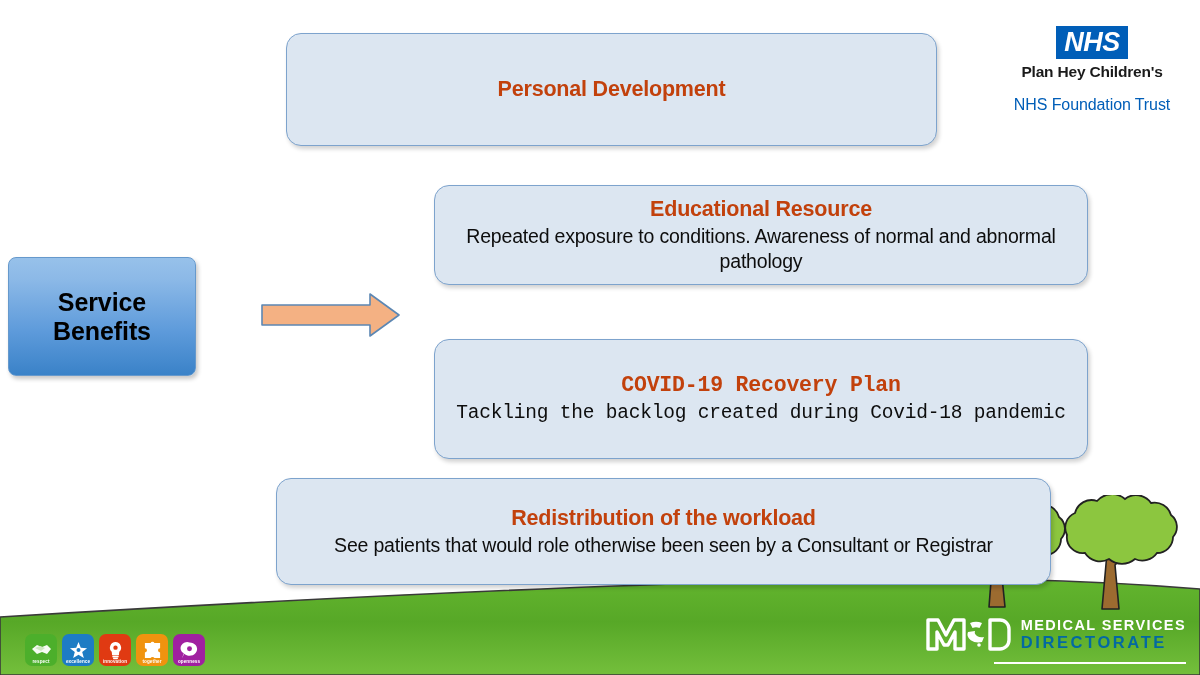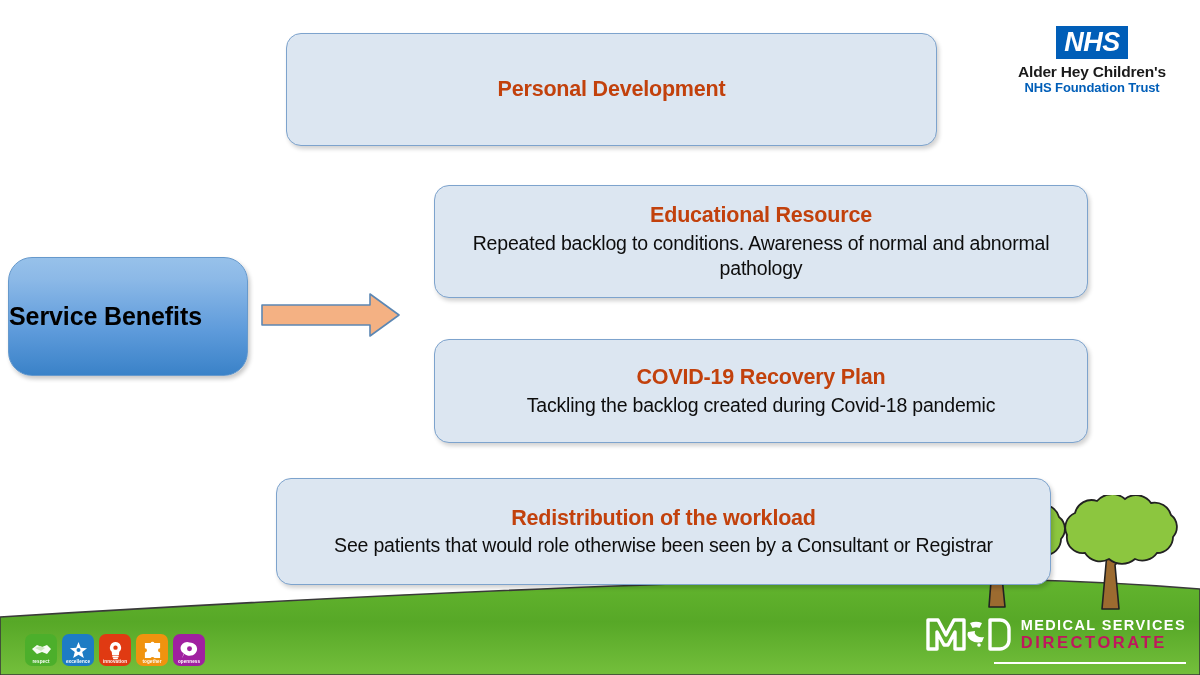--- a/index.html
+++ b/index.html
@@ -59,42 +59,42 @@
   }
   .nhs-trustname {
     margin-top: 5px;
     color: #1a1a1a;
     font-size: 15.5px;
     font-weight: bold;
     letter-spacing: -0.2px;
     white-space: nowrap;
   }
   .nhs-trustsub {
-    margin-top: 1px;
+    margin-top: 17px;
     color: #005EB8;
-    font-size: 13px;
-    font-weight: bold;
+    font-size: 16px;
+    font-weight: normal;
     letter-spacing: -0.1px;
     white-space: nowrap;
   }
 
   
   .source-box {
     position: absolute;
     left: 8px;
     top: 257px;
-    width: 240px;
+    width: 188px;
     height: 119px;
-    border-radius: 24px;
+    border-radius: 8px;
     background: linear-gradient(to bottom, #97C1EA 0%, #8CB9E7 18%, #5E9BDB 62%, #3A82C8 100%);
     border: 1px solid #6699CC;
     box-shadow: 2px 3px 4px rgba(0,0,0,0.22);
     display: flex;
     align-items: center;
-    justify-content: flex-start;
+    justify-content: flex-end;
     box-sizing: border-box;
   }
   .source-box-label {
     color: #000000;
     font-size: 25px;
     font-weight: bold;
     letter-spacing: -0.1px;
     text-align: center;
   }
 
@@ -132,22 +132,22 @@
   .benefit-desc {
     color: #0d0d0d;
     font-size: 19.5px;
     font-weight: normal;
     line-height: 1.28;
     letter-spacing: -0.2px;
     margin-top: 2px;
   }
 
   #box-personal-development { left: 286px; top: 33px;  width: 651px; height: 113px; }
-  #box-educational-resource { left: 434px; top: 185px; width: 654px; height: 113px; }
-  #box-covid-recovery       { left: 434px; top: 339px; width: 654px; height: 104px; }
+  #box-educational-resource { left: 434px; top: 185px; width: 654px; height: 100px; }
+  #box-covid-recovery       { left: 434px; top: 339px; width: 654px; height: 120px; font-family: Liberation Mono, monospace; }
   #box-redistribution       { left: 276px; top: 478px; width: 775px; height: 107px; }
 
   
   .values-strip {
     position: absolute;
     left: 25px;
     bottom: 9px;
     display: flex;
     gap: 5px;
   }
@@ -192,21 +192,21 @@
     padding-top: 3px;
   }
   .msd-line1 {
     color: #ffffff;
     font-size: 14.5px;
     font-weight: bold;
     letter-spacing: 1.4px;
     line-height: 1.08;
   }
   .msd-line2 {
-    color: #be185d;
+    color: #0369a1;
     font-size: 16.5px;
     font-weight: bold;
     letter-spacing: 2.6px;
     line-height: 1.08;
   }
   .msd-rule {
     position: absolute;
     right: 14px;
     bottom: 11px;
     width: 192px;
@@ -248,41 +248,41 @@
       <g fill="#8CC63F" stroke="#222" stroke-width="1.8">
         <path d="M132,40 a16,16 0 0 1 8,-22 a17,17 0 0 1 22,-12 a20,20 0 0 1 28,-2 a18,18 0 0 1 26,4
                  a17,17 0 0 1 20,12 a15,15 0 0 1 2,22 a16,16 0 0 1 -16,16 a18,18 0 0 1 -22,6
                  a20,20 0 0 1 -26,0 a18,18 0 0 1 -24,-6 a16,16 0 0 1 -18,-18 Z"></path>
       </g>
     </svg>
   </div>
 
   <div class="nhs-logo">
     <div class="nhs-badge">NHS</div>
-    <div class="nhs-trustname">Alder Hey Children's</div>
+    <div class="nhs-trustname">Plan Hey Children's</div>
     <div class="nhs-trustsub">NHS Foundation Trust</div>
   </div>
 
   <div class="source-box">
     <span class="source-box-label">Service Benefits</span>
   </div>
 
   <div class="arrow">
     <svg width="145" height="48" viewBox="0 0 145 48" xmlns="http://www.w3.org/2000/svg">
       <path d="M4,14 L112,14 L112,3 L141,24 L112,45 L112,34 L4,34 Z" fill="#F4B183" stroke="#5C87B3" stroke-width="1.6" stroke-linejoin="round"></path>
     </svg>
   </div>
 
   <div class="benefit-box" id="box-personal-development">
     <div class="benefit-title">Personal Development</div>
   </div>
 
   <div class="benefit-box" id="box-educational-resource">
     <div class="benefit-title">Educational Resource</div>
-    <div class="benefit-desc">Repeated backlog to conditions. Awareness of normal and abnormal pathology</div>
+    <div class="benefit-desc">Repeated exposure to conditions. Awareness of normal and abnormal pathology</div>
   </div>
 
   <div class="benefit-box" id="box-covid-recovery">
     <div class="benefit-title">COVID-19 Recovery Plan</div>
     <div class="benefit-desc">Tackling the backlog created during Covid-18 pandemic</div>
   </div>
 
   <div class="benefit-box" id="box-redistribution">
     <div class="benefit-title">Redistribution of the workload</div>
     <div class="benefit-desc">See patients that would role otherwise been seen by a Consultant or Registrar</div>

